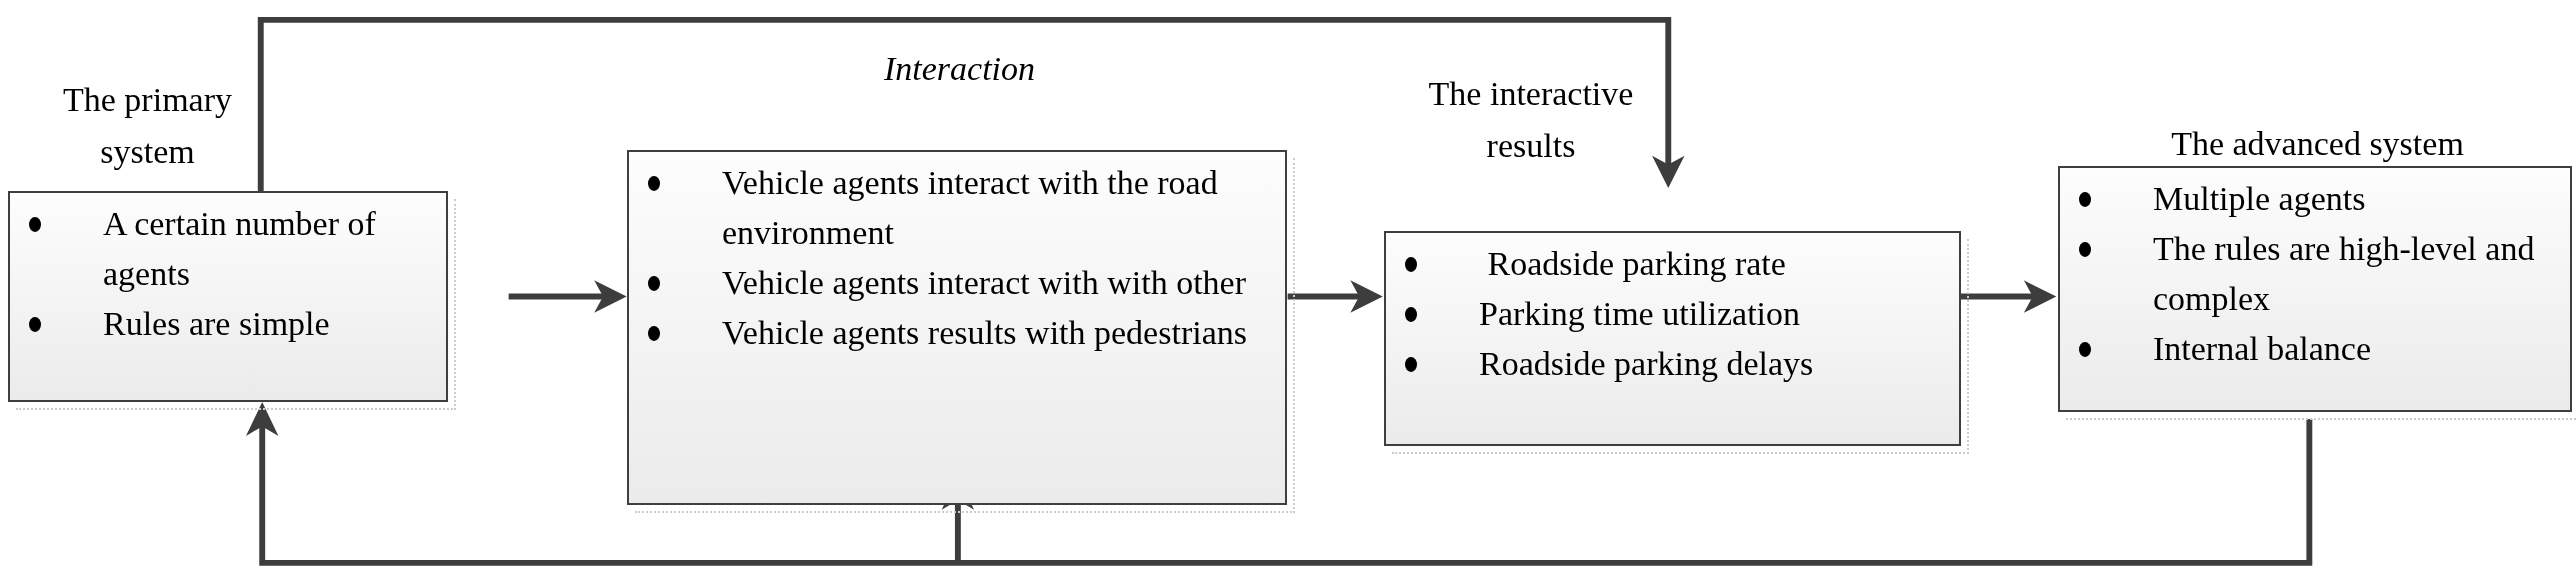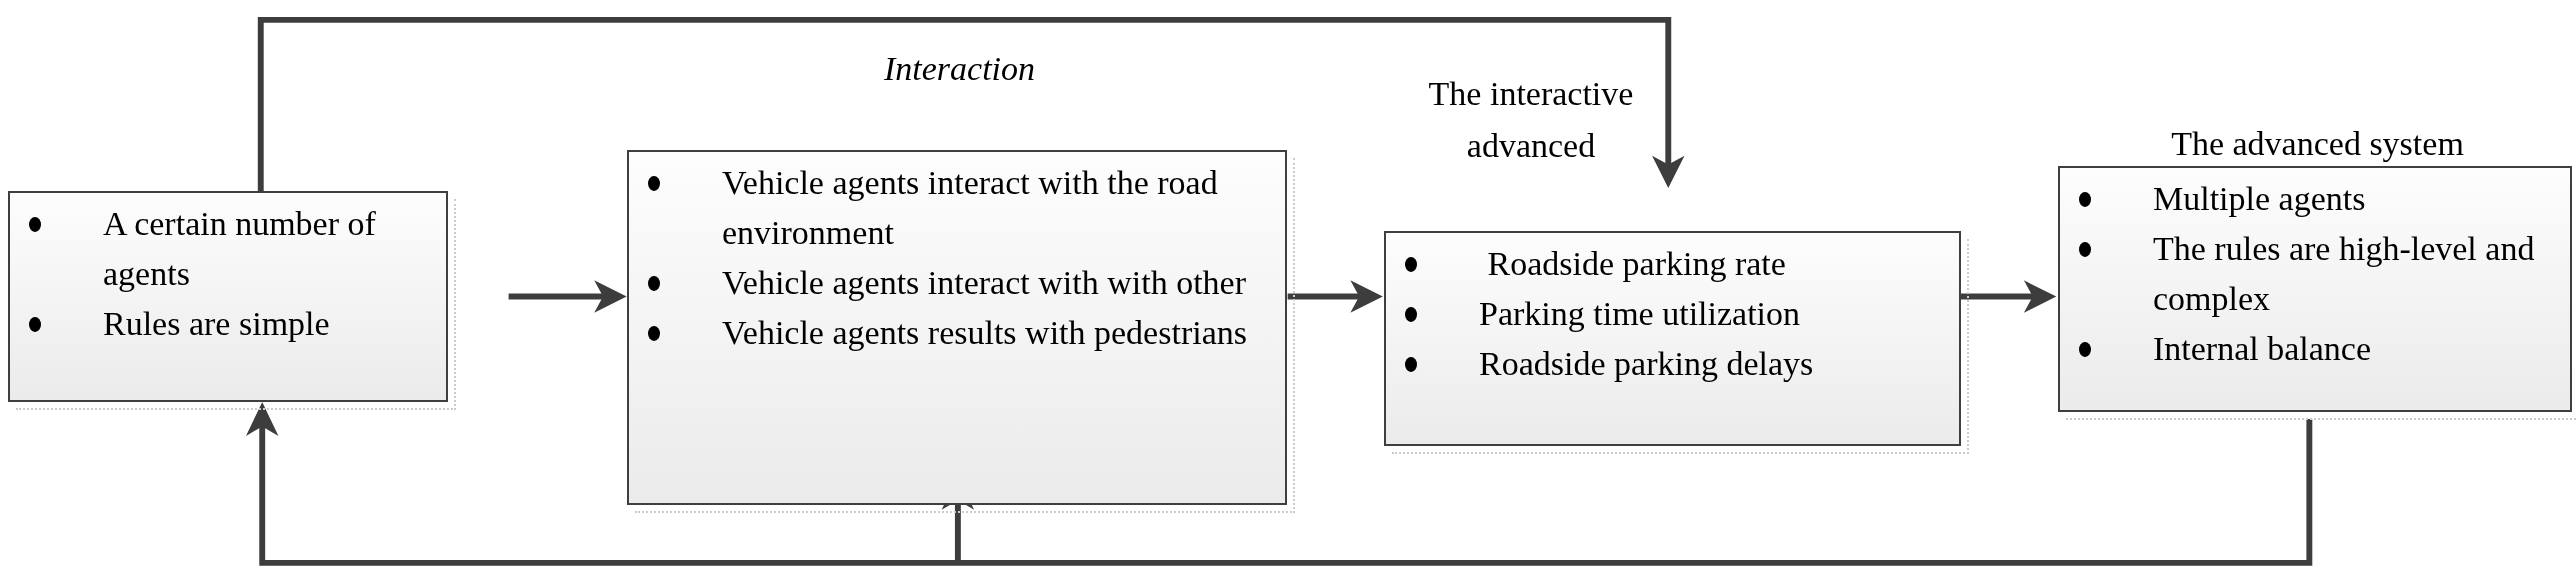--- a/index.html
+++ b/index.html
@@ -108,22 +108,23 @@
     <path d="M 2657 402 L 2757 402"></path>
     <polygon points="2787,402 2743,380 2755,402 2743,424"></polygon>
 
     <path d="M 3130 568 L 3130 763 L 355 763 L 355 577"></path>
     <polygon points="355,545 333,591 355,578 377,591"></polygon>
 
     <path d="M 1298 763 L 1298 677"></path>
     <polygon points="1298,645 1276,691 1298,678 1320,691"></polygon>
   </svg>
 
+  <div class="box-title t1">The primary system</div>
   <div class="box-title t2">Interaction</div>
-  <div class="box-title t3">The interactive advanced</div>
+  <div class="box-title t3">The interactive results</div>
   <div class="box-title t4">The advanced system</div>
 
   <div class="box b1">
     <ul>
       <li>A certain number of agents</li>
       <li>Rules are simple</li>
     </ul>
   </div>
 
   <div class="box b2">

